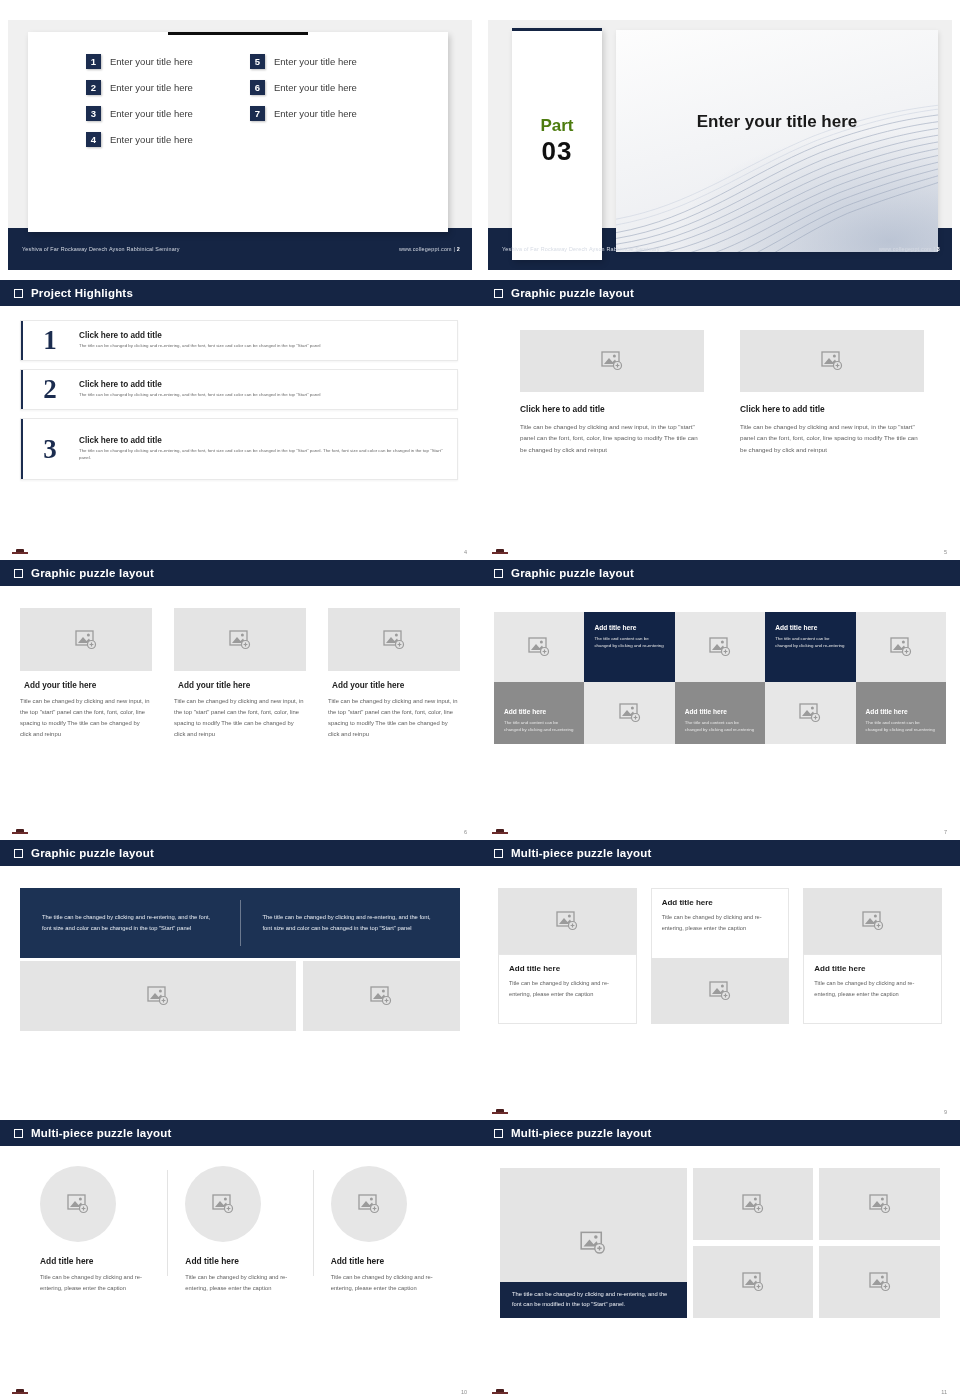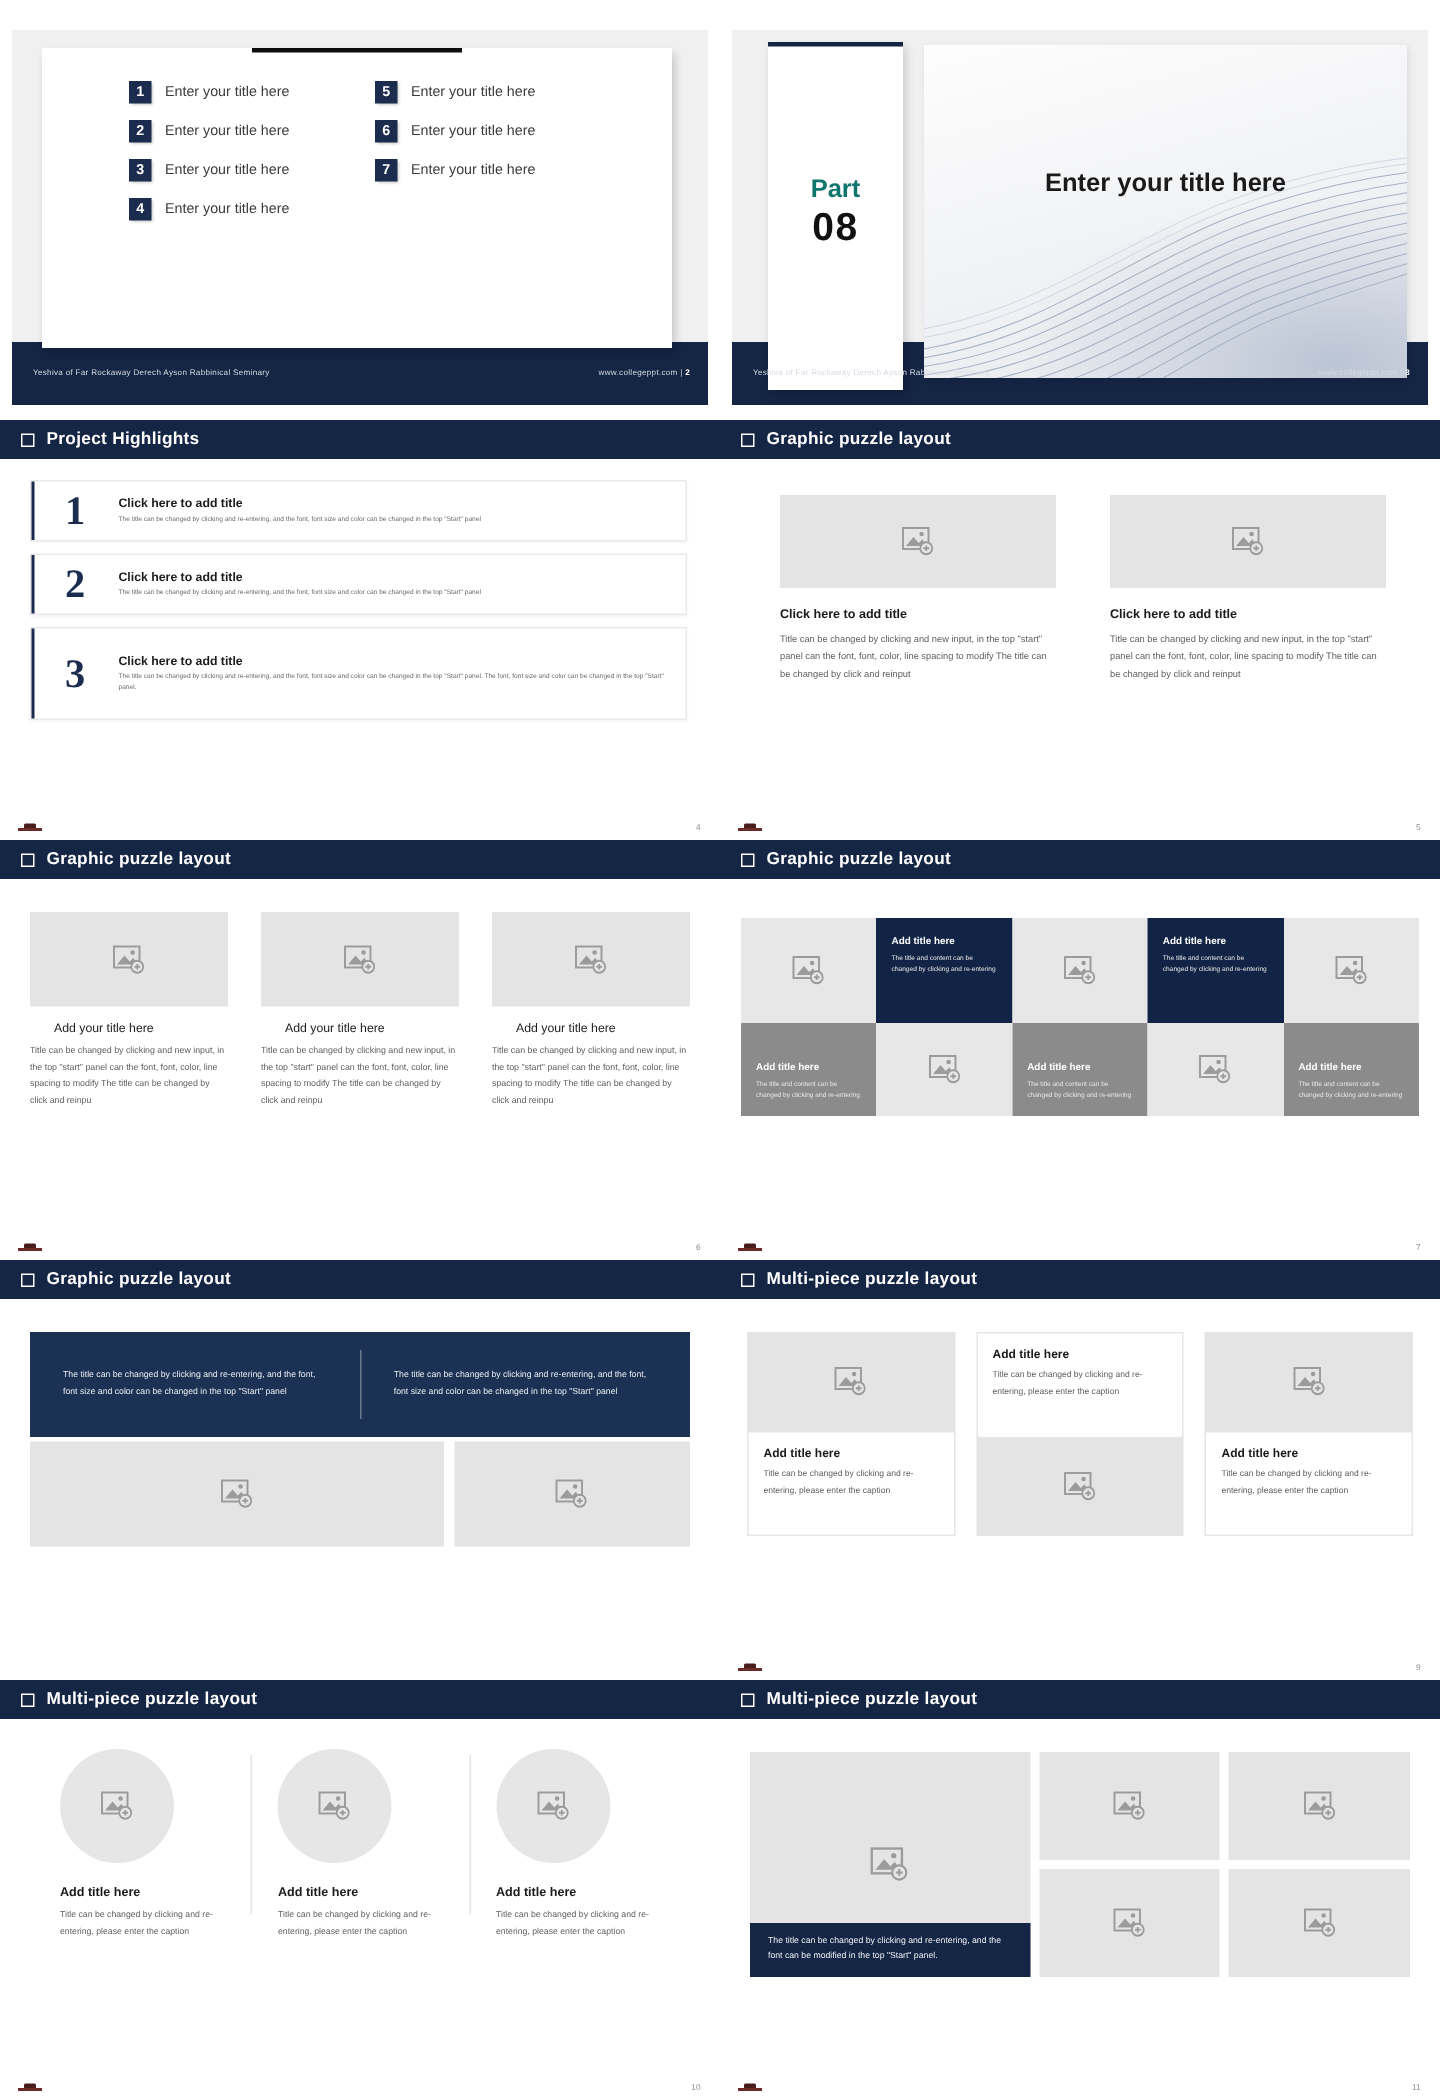--- a/index.html
+++ b/index.html
@@ -36,21 +36,21 @@
   .c-num { width:15px; height:15px; background:#1b2c4f; color:#fff; font-size:9.5px; font-weight:700;
            display:flex; align-items:center; justify-content:center; flex:0 0 auto;
            box-shadow:1px 1px 2px rgba(0,0,0,.25); }
   .c-txt { font-size:9.5px; color:#3b3b3b; white-space:nowrap; }
 
   
   .part-white { position:absolute; left:24px; top:8px; width:90px; height:232px;
                 background:#fff; box-shadow:2px 3px 6px rgba(0,0,0,.16); }
   .part-rule { position:absolute; left:24px; top:8px; width:90px; height:3px; background:#152544; }
   .part-label { position:absolute; left:24px; top:96px; width:90px; text-align:center;
-                font-size:17px; font-weight:700; color:#0f766e; }
+                font-size:17px; font-weight:700; color:#4d7c0f; }
   .part-num { position:absolute; left:24px; top:116px; width:90px; text-align:center;
               font-size:26px; font-weight:700; color:#111; letter-spacing:1px; }
   .part-img { position:absolute; left:128px; top:10px; right:14px; height:222px;
               background:
                 radial-gradient(120% 90% at 85% 95%, rgba(150,165,190,.55) 0%, rgba(255,255,255,0) 55%),
                 linear-gradient(165deg,#fdfdfd 0%,#f3f4f6 45%,#e7e9ee 100%);
               overflow:hidden; box-shadow:1px 2px 5px rgba(0,0,0,.10); }
   .part-img svg { position:absolute; left:0; bottom:0; width:100%; height:100%; }
   .part-title { position:absolute; left:128px; top:92px; right:14px; text-align:center;
                 font-size:17px; font-weight:700; color:#1a1a1a; }
@@ -87,21 +87,21 @@
 
   
   .two-col { display:grid; grid-template-columns:1fr 1fr; gap:36px; padding:24px 36px 0 40px; }
   .two-col .ph { height:62px; }
   .cap-title { font-size:8.4px; font-weight:700; color:#1b1b1b; margin:12px 0 7px; }
   .cap-desc { font-size:6.2px; color:#5f5f5f; line-height:1.85; }
 
   
   .three-col { display:grid; grid-template-columns:1fr 1fr 1fr; gap:22px; padding:22px 20px 0 20px; }
   .three-col .ph { height:63px; }
-  .tc-title { font-size:8.2px; font-weight:400; color:#1b1b1b; margin:10px 16px 6px; }
+  .tc-title { font-size:8.2px; font-weight:700; color:#1b1b1b; margin:10px 4px 6px; }
   .tc-desc { font-size:5.9px; color:#5f5f5f; line-height:1.85; }
 
   
   .grid5 { display:grid; grid-template-columns:repeat(5,1fr); grid-template-rows:70px 62px;
            gap:0; padding:26px 14px 0 14px; }
   .cell { position:relative; overflow:hidden; }
   .cell.img { background:#e7e7e7; }
   .cell.navy { background:#122446; }
   .cell.gray { background:#8b8b8b; }
   .cell .pad { padding:12px 10px; }
@@ -220,21 +220,21 @@
           <g fill="none" stroke="#c3ccdb" stroke-width="0.6" opacity="0.8">
             <path d="M0 196 C 74 182 126 140 196 110 C 246 90 288 82 320 78"></path>
             <path d="M0 202 C 76 188 128 145 198 115 C 248 95 290 86 320 82"></path>
           </g>
         </svg>
       </div>
       <div class="part-title">Enter your title here</div>
       <div class="part-white"></div>
       <span class="part-rule"></span>
       <div class="part-label">Part</div>
-      <div class="part-num">08</div>
+      <div class="part-num">03</div>
       <div class="t-footer">
         <span>Yeshiva of Far Rockaway Derech Ayson Rabbinical Seminary</span>
         <span class="right">
           <span>www.collegeppt.com</span>
           <span>|</span>
           <b>3</b>
         </span>
       </div>
     </div>
   </div>

